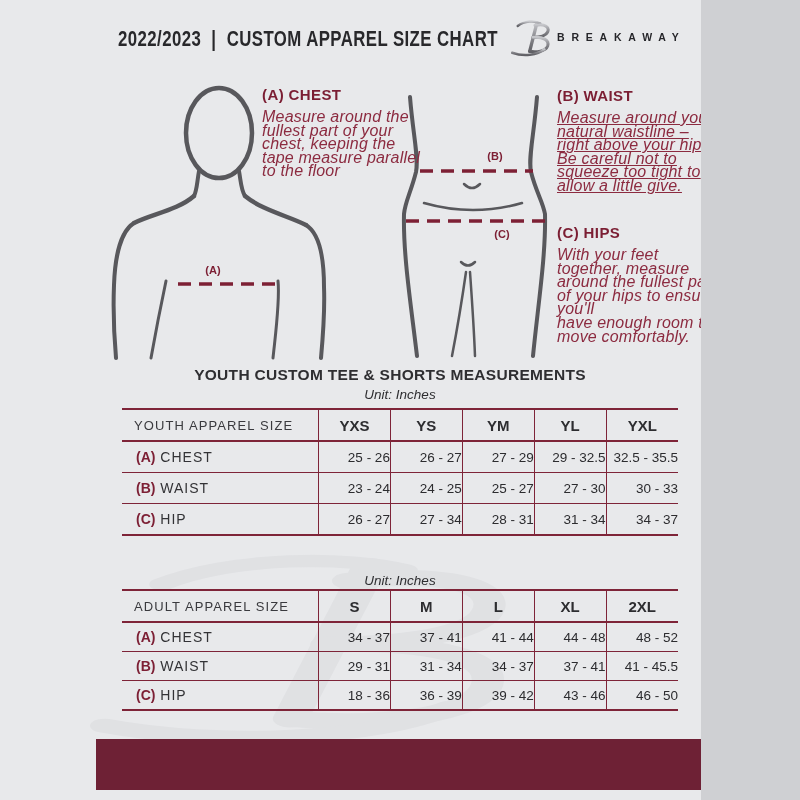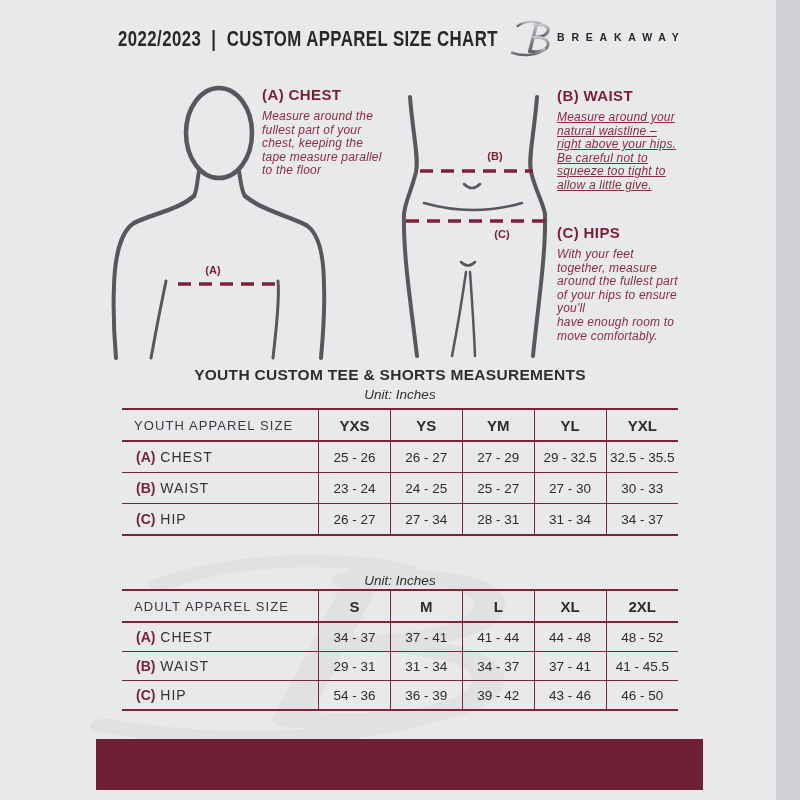--- a/index.html
+++ b/index.html
@@ -1,17 +1,17 @@
 <!DOCTYPE html>
 <html><head>
 <meta charset="utf-8">
 <style>
   html,body { margin:0; padding:0; background:#cfd0d3; }
   .page {
-    position:relative; width:776px; height:800px;
+    position:relative; width:701px; height:800px;
     background:#e8e9eb; overflow:hidden;
     font-family:"Liberation Sans", sans-serif;
     color:#2f2f32;
   }
   
   .hdr-title {
     position:absolute; left:118px; top:26px;
     font-size:20px; font-weight:bold; color:#28282b;
     white-space:pre; letter-spacing:0.5px;
     transform:scale(0.84,1.12); transform-origin:left top;
@@ -20,21 +20,21 @@
   .brand-name {
     position:absolute; left:557px; top:31px;
     font-size:10.5px; font-weight:bold; letter-spacing:6.8px; color:#26262a;
   }
   
   .guide-head {
     position:absolute; font-size:15px; font-weight:bold;
     color:#7b1e33; letter-spacing:0.4px;
   }
   .guide-body {
-    position:absolute; font-style:italic; font-size:12px; line-height:13.6px;
+    position:absolute; font-style:italic; font-size:16px; line-height:13.6px;
     color:#8c2b40; white-space:pre-line; letter-spacing:0.2px;
   }
   .gh-chest { left:262px; top:86px; }
   .gb-chest { left:262px; top:110px; width:170px; }
   .gh-waist { left:557px; top:87px; }
   .gb-waist { left:557px; top:111px; width:160px;text-decoration:underline; }
   .gh-hips  { left:557px; top:224px; }
   .gb-hips  { left:557px; top:248px; width:165px; }
   .marker-label {
     position:absolute; font-size:11px; font-weight:bold; color:#7d2035;
@@ -74,21 +74,21 @@
   table.size-table tbody tr:last-child td { border-bottom:2px solid #7e2438; }
   table.size-table th + th, table.size-table td + td { border-left:1px solid #7e2438; }
   th.label-col {
     text-align:left; padding-left:12px !important;
     font-weight:normal; font-size:13px; letter-spacing:1.1px; color:#3a3a3e;margin-top:12px;
   }
   th.size-col { font-size:15px; font-weight:bold; color:#2d2d30; text-align:center; }
   td.label-cell { text-align:left; padding-left:14px !important; font-size:14px; }
   td.label-cell .marker { color:#7d2035; font-weight:bold; }
   td.label-cell .rlabel { color:#333336; letter-spacing:1px; }
-  td.value-cell { text-align:center; font-size:13.5px; color:#2c2c2f; }
+  td.value-cell { text-align:right; font-size:13.5px; color:#2c2c2f; }
   
   .footer-bar {
     position:absolute; left:96px; top:739px; width:607px; height:51px;
     background:#6e2135;
   }
 </style>
 </head>
 <body>
 
 <div class="page">
@@ -241,21 +241,21 @@
         <tr>
           <td class="label-cell"><span class="marker">(B)</span><span class="rlabel"> WAIST</span></td>
           <td class="value-cell">29 - 31</td>
           <td class="value-cell">31 - 34</td>
           <td class="value-cell">34 - 37</td>
           <td class="value-cell">37 - 41</td>
           <td class="value-cell">41 - 45.5</td>
         </tr>
         <tr>
           <td class="label-cell"><span class="marker">(C)</span><span class="rlabel"> HIP</span></td>
-          <td class="value-cell">54 - 36</td>
+          <td class="value-cell">18 - 36</td>
           <td class="value-cell">36 - 39</td>
           <td class="value-cell">39 - 42</td>
           <td class="value-cell">43 - 46</td>
           <td class="value-cell">46 - 50</td>
         </tr>
       </tbody>
     </table>
 
   <div class="footer-bar"></div>
 

